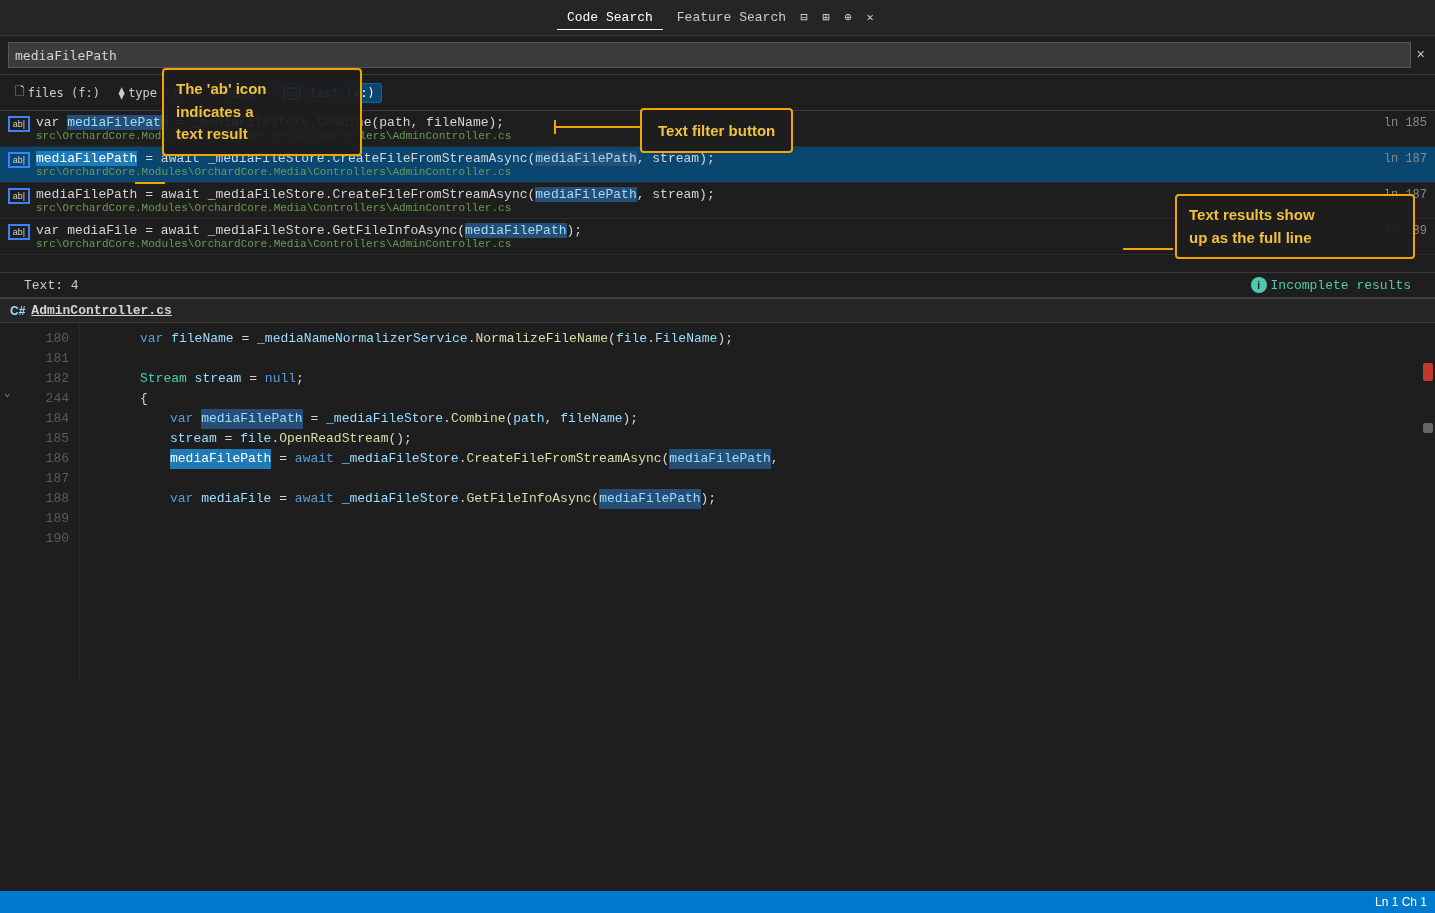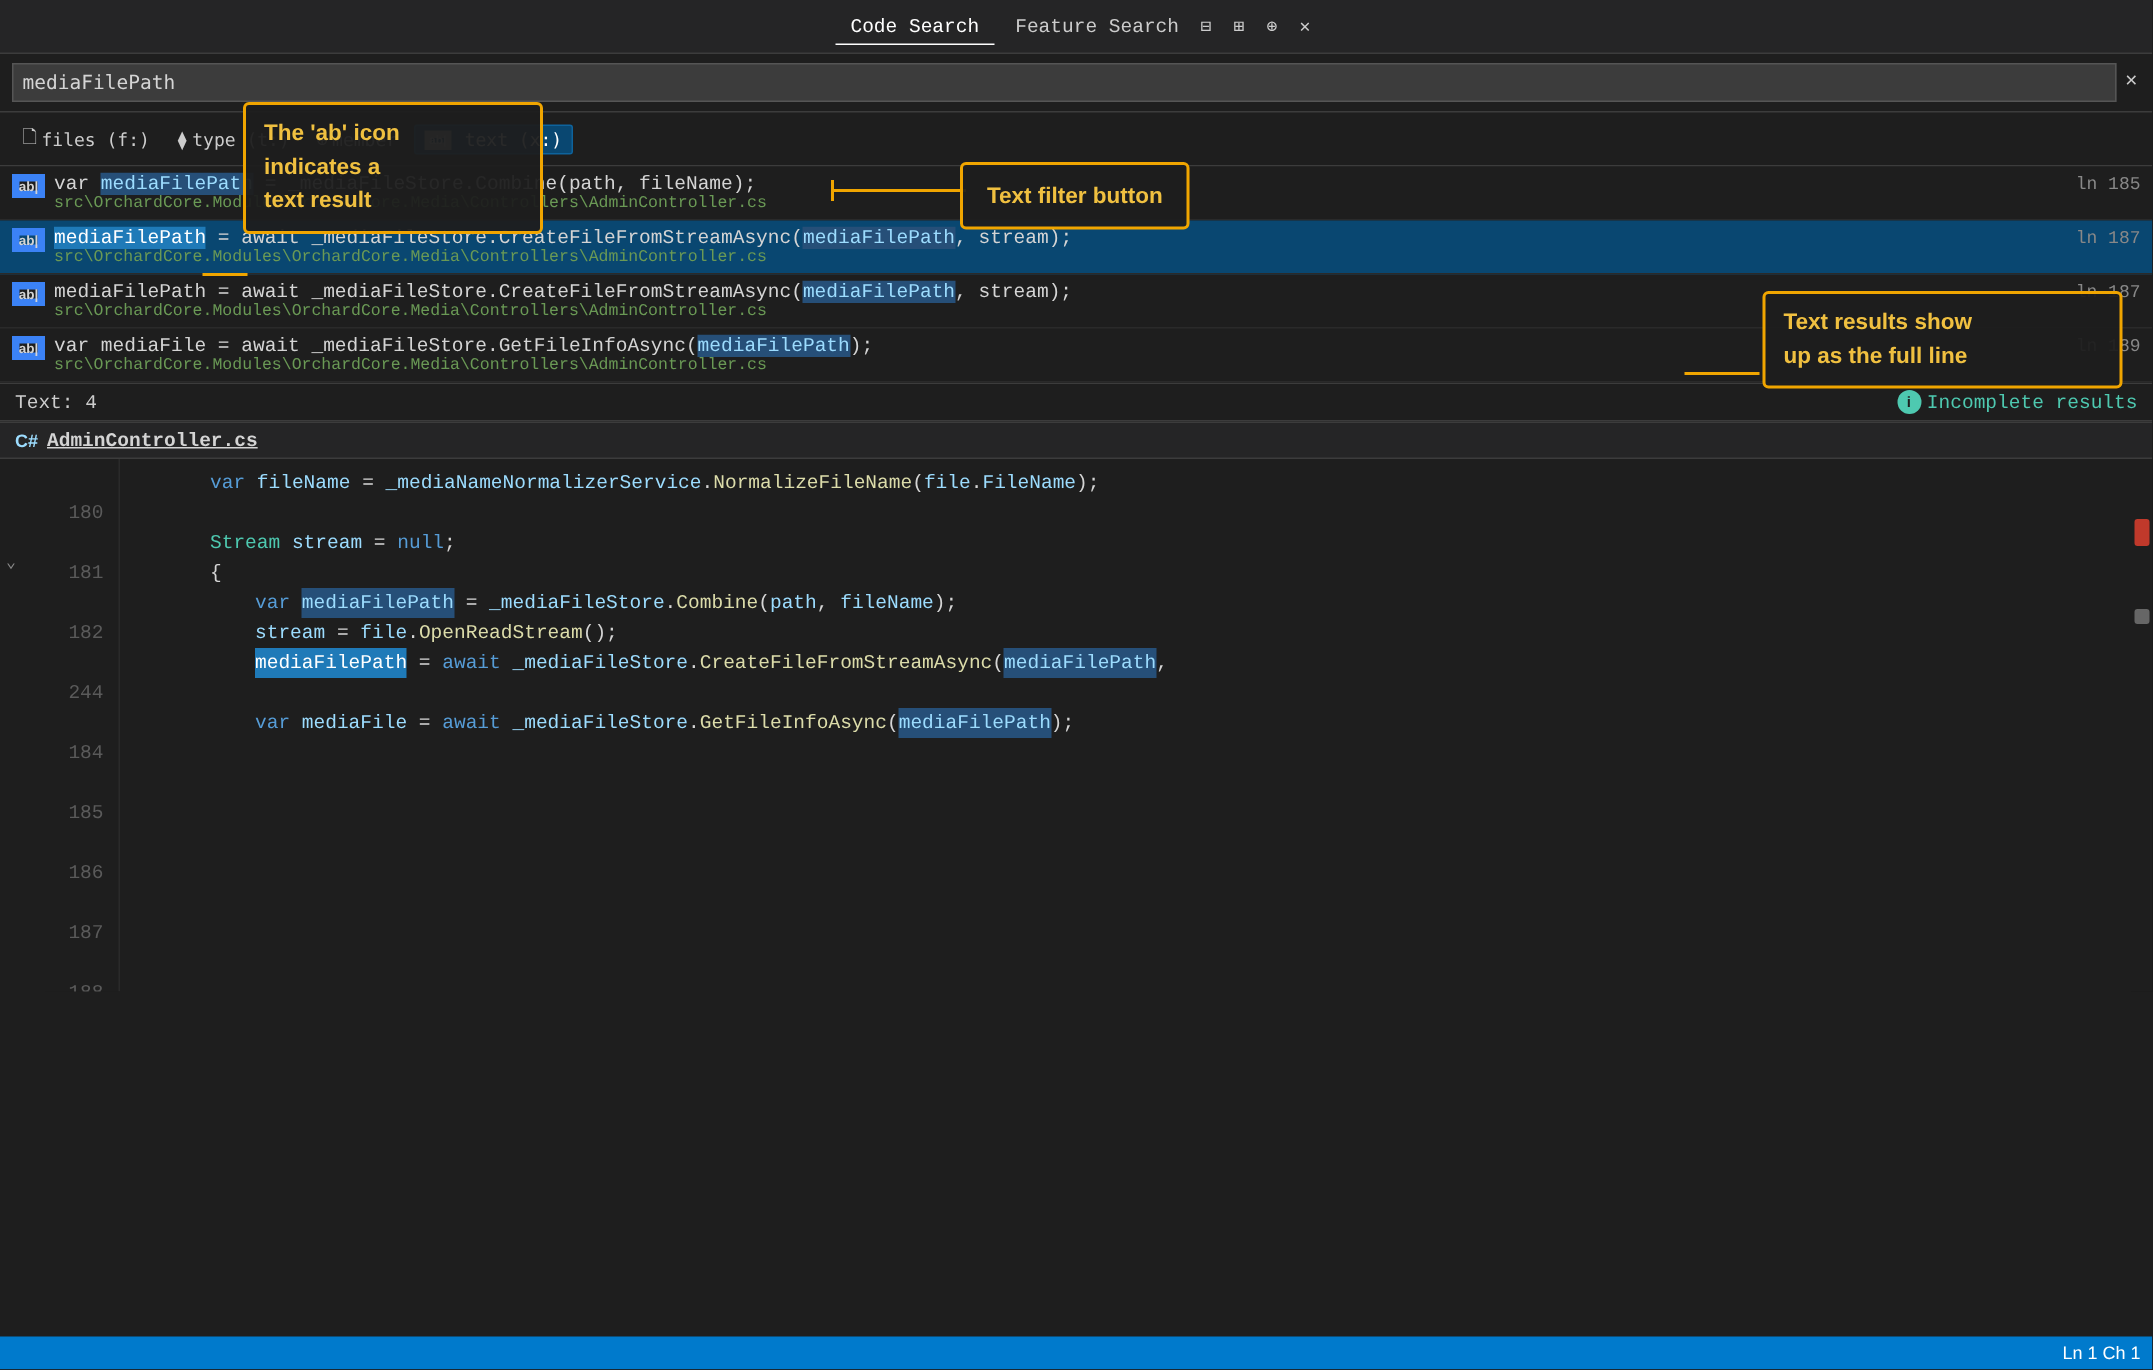--- a/index.html
+++ b/index.html
@@ -134,27 +134,27 @@
       background: #094771;
     }
 
     .result-icon {
       display: inline-flex;
       align-items: center;
       justify-content: center;
       width: 22px;
       height: 16px;
       font-size: 9px;
-      border: 5px solid #3b82f6;
+      border: 2px solid #3b82f6;
       color: #d4d4d4;
       margin-right: 6px;
       flex-shrink: 0;
       margin-top: 1px;
       font-family: sans-serif;
-      font-weight: bold;
+      font-weight: normal;
       text-align: center;
     }
 
     .result-content {
       flex: 1;
       overflow: hidden;
     }
     .result-line {
       color: #d4d4d4;
       white-space: nowrap;
@@ -183,24 +183,25 @@
     .highlight-bright {
       background: #1f7ab8;
       color: #fff;
     }
 
     
     .status-bar {
       display: flex;
       align-items: center;
       justify-content: space-between;
-      padding: 4px 10px;
+      padding: 4px 24px;
       border-top: 1px solid #3c3c3c;
       border-bottom: 1px solid #3c3c3c;
       background: #1e1e1e;
+      margin-top: 17px;
     }
     .status-text {
       font-size: 13px;
       color: #ccc;
     }
     .incomplete-results {
       display: flex;
       align-items: center;
       gap: 4px;
       font-size: 13px;
@@ -259,21 +260,20 @@
       padding: 6px 10px;
       text-align: right;
       min-width: 50px;
       line-height: 20px;
       font-size: 13px;
       user-select: none;
       border-right: 1px solid #2a2a2a;
     }
     .line-number {
       height: 20px;
-      margin-top: 20px;
     }
     .code-lines {
       flex: 1;
       padding: 6px 0 6px 10px;
       overflow-x: hidden;
       line-height: 20px;
       font-size: 13px;
       color: #d4d4d4;
     }
     .code-line {

